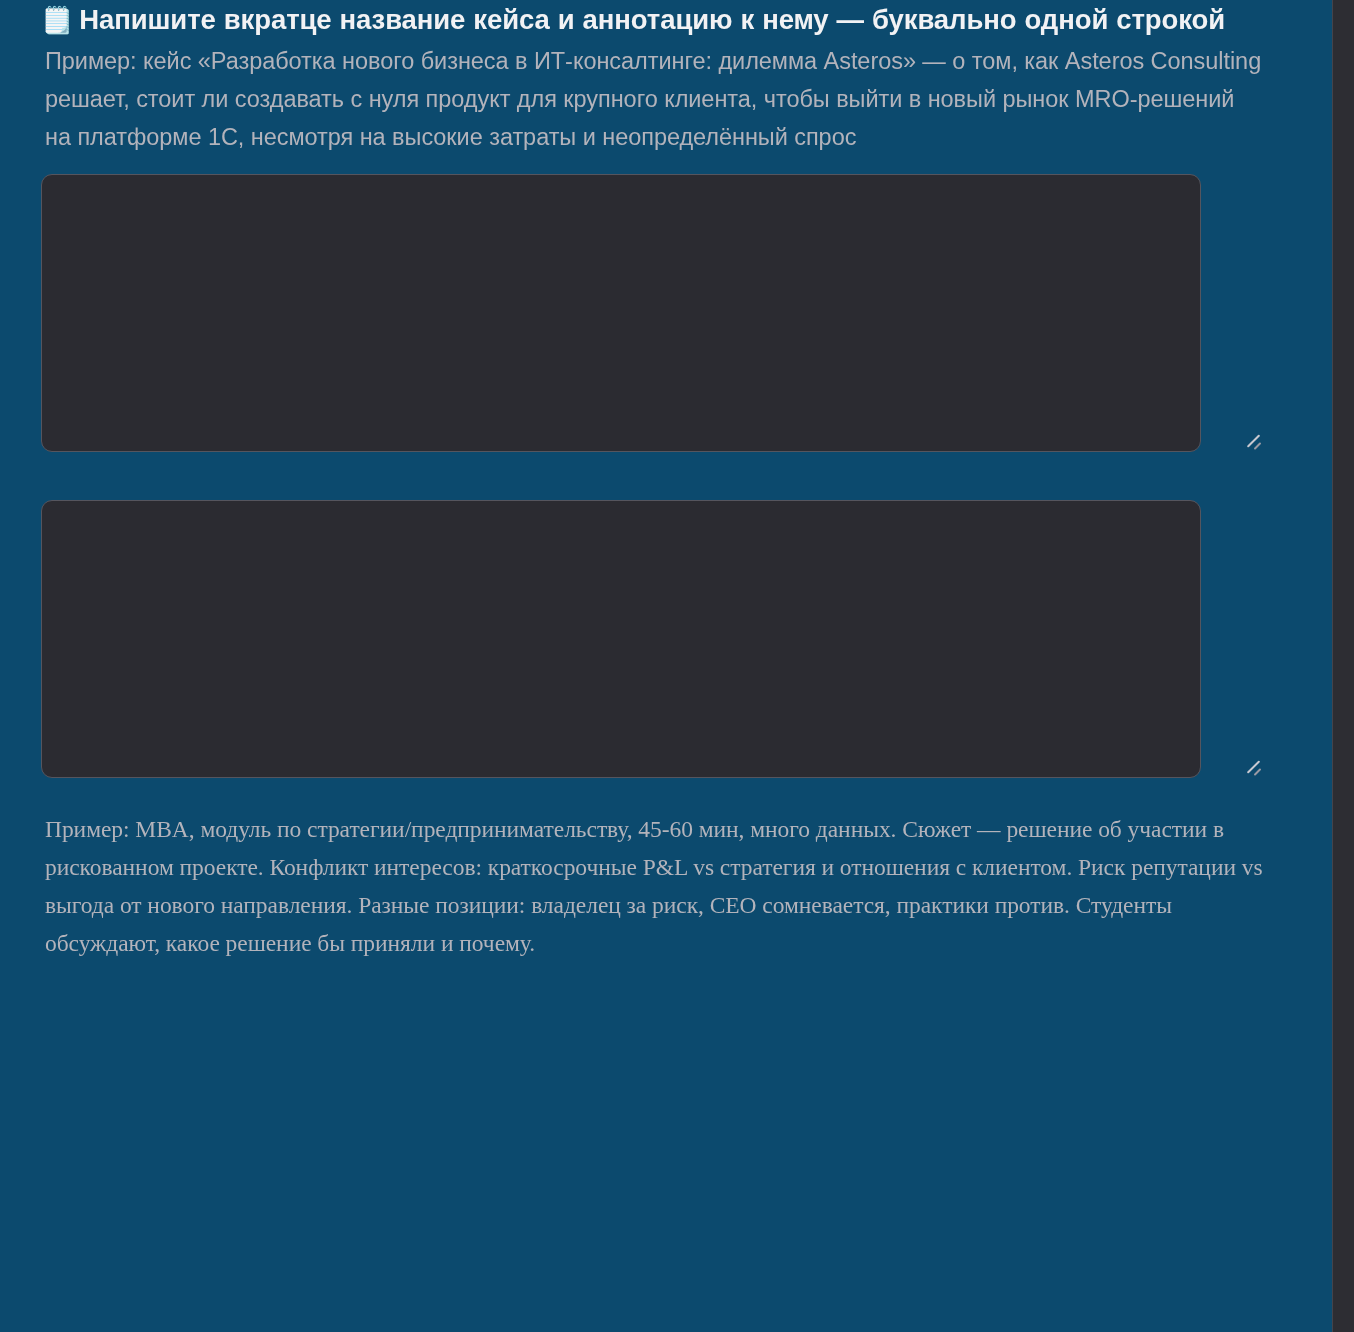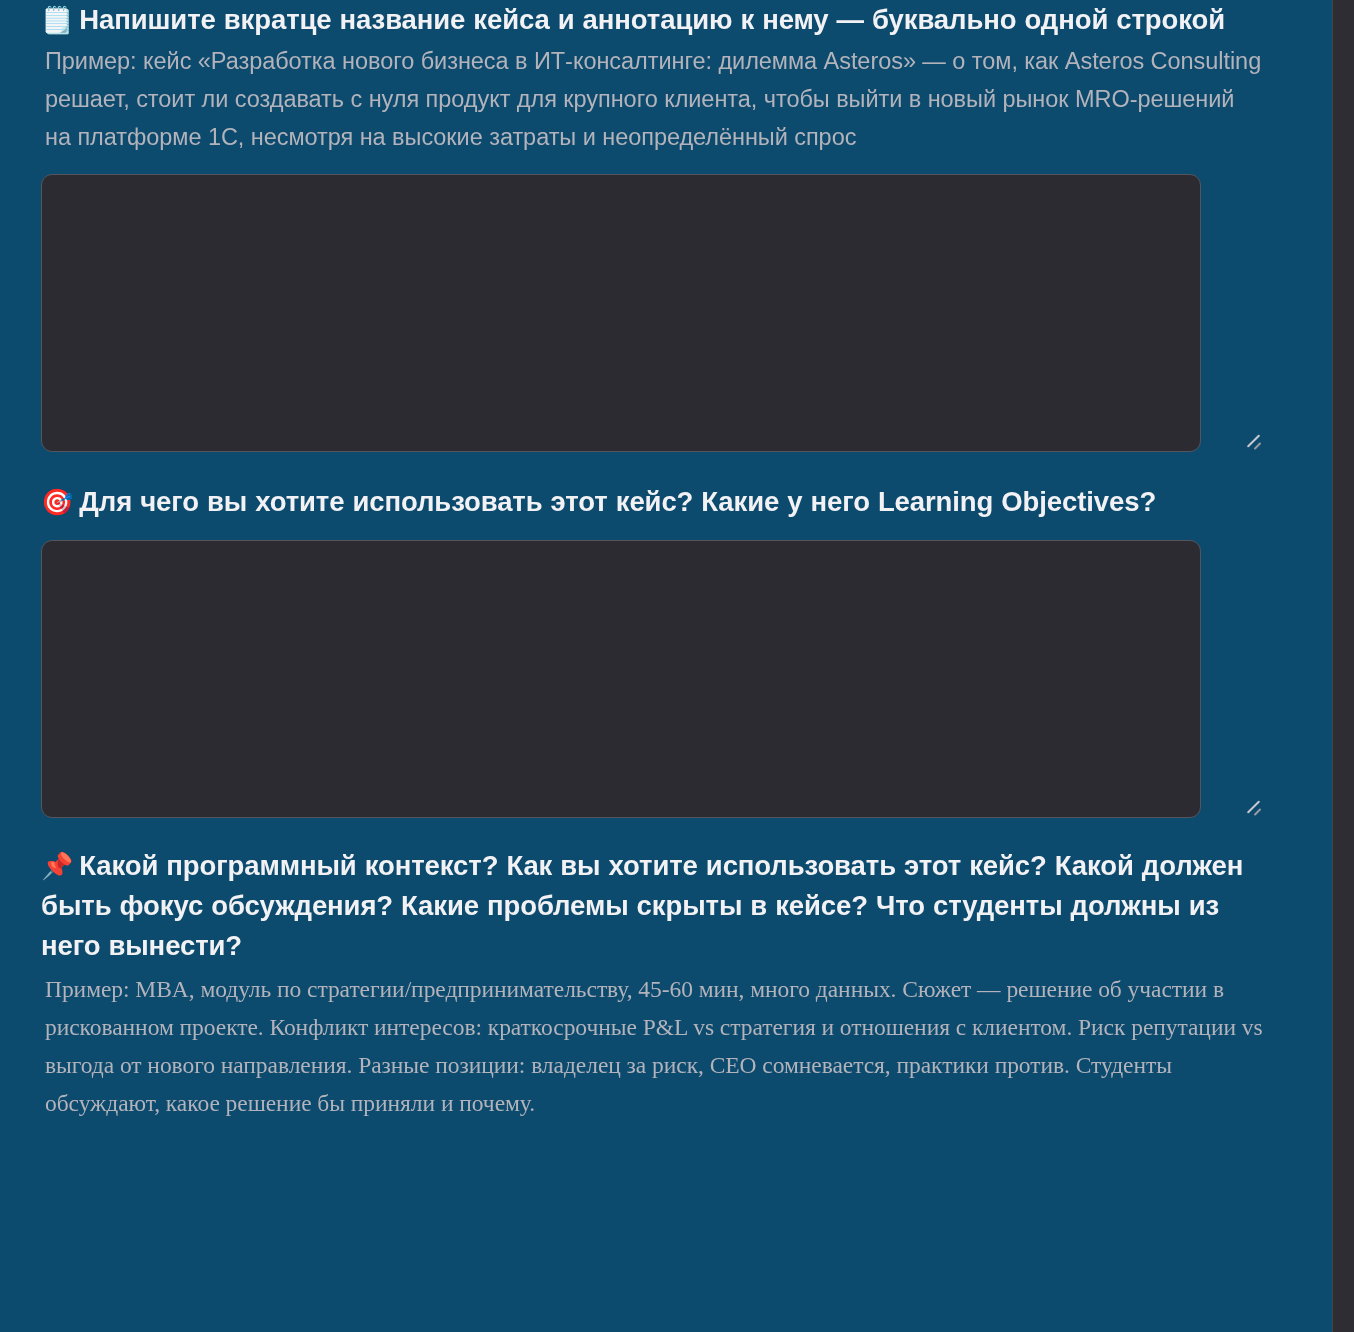--- a/index.html
+++ b/index.html
@@ -156,34 +156,32 @@
         <span class="resize-grip">
           <span class="g1"></span>
             <span class="g2"></span>
         </span>
       </div>
     </section>
 
     <div class="gap-after-box"></div>
 
     <section class="field-block" id="block-2">
-      <h2 class="q-heading"><span class="q-emoji">🎯</span><span>Для чего вы хотите использовать этот кейс? Какие у него Learning Objectives?</span></h2>
       <div class="ta-wrap">
         <textarea class="answer-box" rows="7" placeholder="" style=""></textarea>
         <span class="resize-grip">
           <span class="g1"></span>
             <span class="g2"></span>
         </span>
       </div>
     </section>
 
     <div class="gap-after-box-2"></div>
 
     <section class="field-block" id="block-3">
-      <h2 class="q-heading"><span class="q-emoji">📌</span><span>Какой программный контекст? Как вы хотите использовать этот кейс? Какой должен быть фокус обсуждения? Какие проблемы скрыты в кейсе? Что студенты должны из него вынести?</span></h2>
       <p class="q-desc">Пример: MBA, модуль по стратегии/предпринимательству, 45-60 мин, много данных. Сюжет — решение об участии в рискованном проекте. Конфликт интересов: краткосрочные P&amp;L vs стратегия и отношения с клиентом. Риск репутации vs выгода от нового направления. Разные позиции: владелец за риск, CEO сомневается, практики против. Студенты обсуждают, какое решение бы приняли и почему.</p>
     </section>
 
   </div>
 
   <div class="right-rail"></div>
 
 </div>
 
 </body></html>

